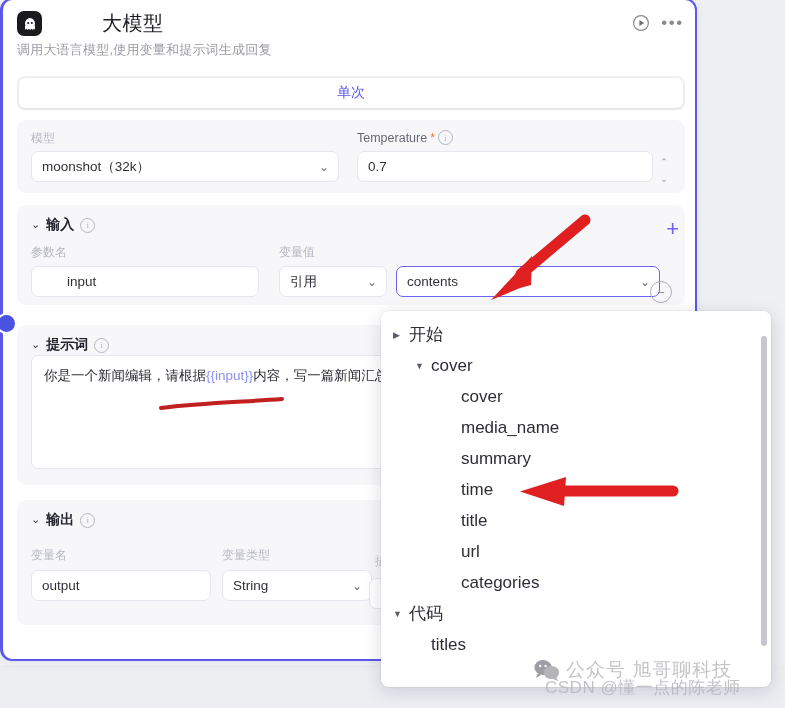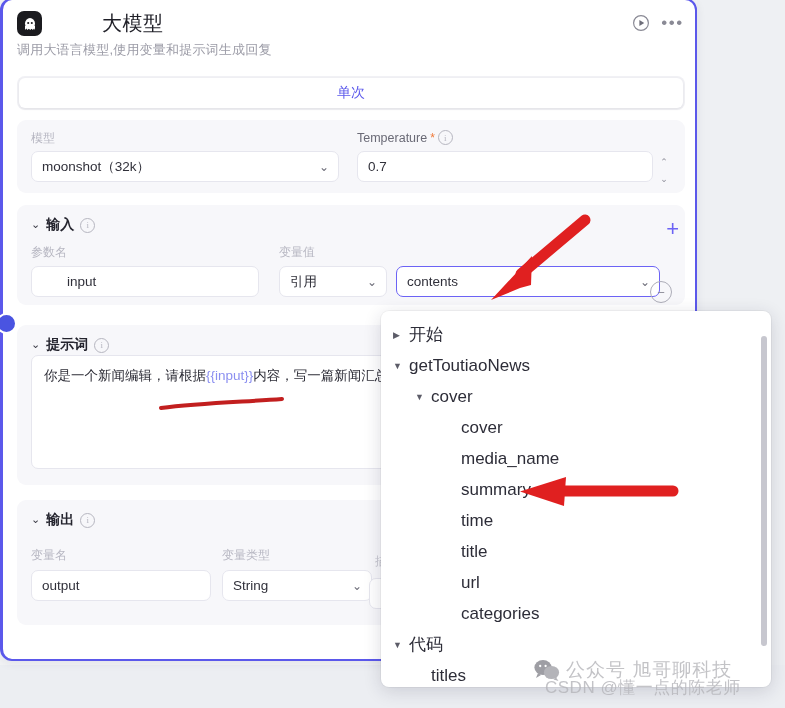--- a/index.html
+++ b/index.html
@@ -266,24 +266,20 @@
 
 </div>
 <div class="port-left"></div>
 
 <div class="dropdown">
   <div class="tree" id="tree-root">
       <div class="tnode lvl1">
         <span class="tri closed"></span>
         <span>开始</span>
       </div>
-      <div class="tnode lvl1">
-        <span class="tri open"></span>
-        <span>getToutiaoNews</span>
-      </div>
       <div class="tnode lvl2">
         <span class="tri open"></span>
         <span>cover</span>
       </div>
       <div class="tnode lvl3">
         <span class="tri"></span>
         <span>cover</span>
       </div>
       <div class="tnode lvl3">
         <span class="tri"></span>

